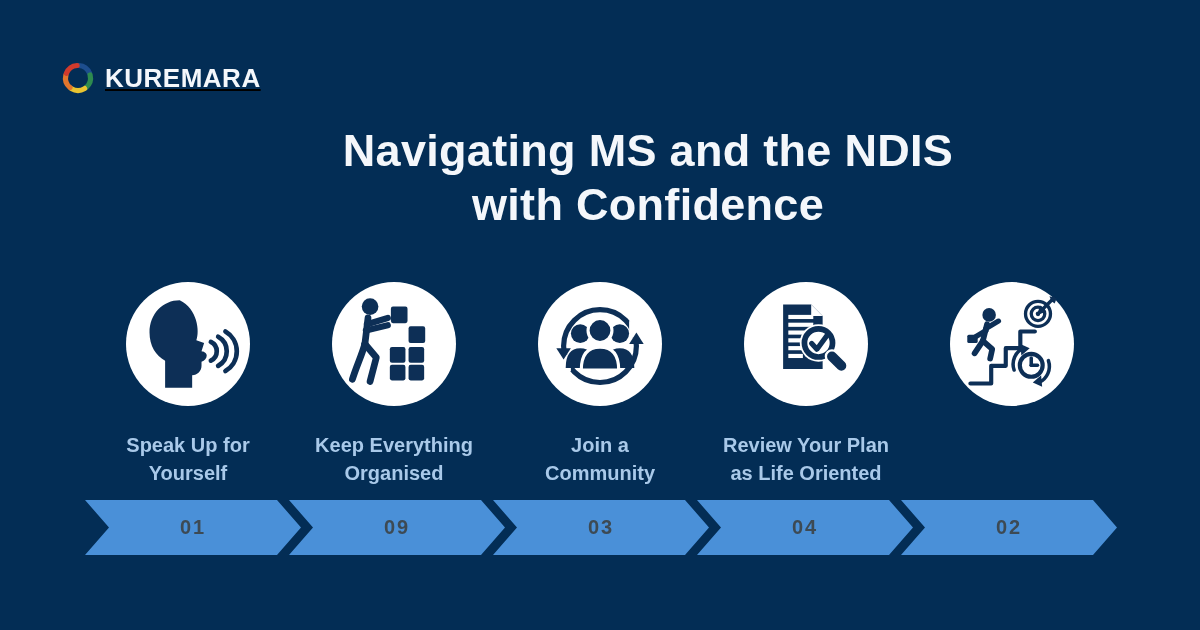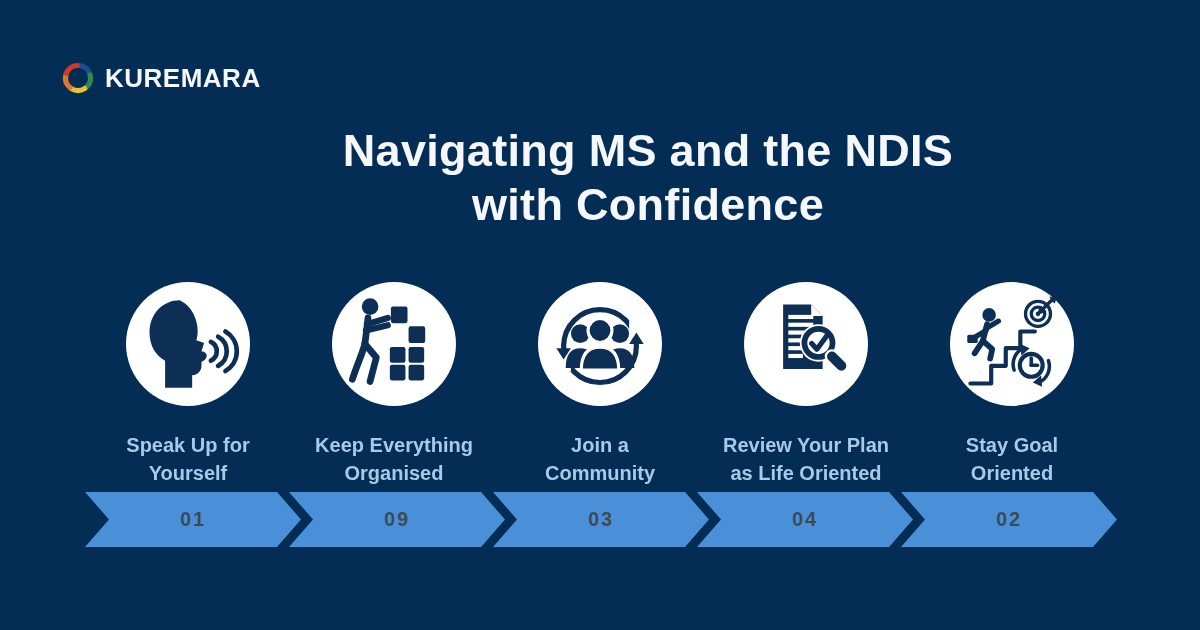--- a/index.html
+++ b/index.html
@@ -9,21 +9,21 @@
   *{margin:0;padding:0;box-sizing:border-box;}
   html,body{width:1200px;height:630px;overflow:hidden;}
   body{
     background:var(--bg);
     font-family:"Liberation Sans","DejaVu Sans",sans-serif;
     position:relative;
   }
   
   .logo{
     position:absolute;left:58px;top:58px;
-    display:flex;align-items:center;gap:7px;
+    display:flex;align-items:center;gap:7px;text-decoration:underline;
   }
   .logo svg{display:block;}
   .logo-text{
     color:var(--title);font-size:26px;font-weight:700;letter-spacing:.5px;
   }
   
   .title{
     position:absolute;left:0;top:124px;width:1200px;
     text-align:center;color:var(--title);
     font-size:45px;font-weight:700;line-height:1.2;
@@ -49,21 +49,21 @@
   }
   
   .chevron-band{
     position:absolute;left:85px;top:492px;height:55px;
     display:flex;
   }
   .chevron{
     width:216px;height:55px;margin-right:-12px;
     background:var(--chevron);
     clip-path:polygon(0 0, calc(100% - 24px) 0, 100% 50%, calc(100% - 24px) 100%, 0 100%, 24px 50%);
-    display:flex;align-items:center;justify-content:center;
+    display:flex;align-items:center;justify-content:center;margin-top:8px;
   }
   .chevron-number{
     color:var(--number);font-size:20px;font-weight:700;letter-spacing:2px;
   }
   
   .i-stroke{fill:none;stroke:var(--icon-navy);stroke-linecap:round;stroke-linejoin:round;}
   .i-fill{fill:var(--icon-navy);}
   .i-white{fill:var(--white);}
 </style>
 </head>
@@ -183,22 +183,20 @@
         <path class="i-stroke" stroke-width="3.4" d="M52,75 A17,17 0 0 1 61,54"></path>
         <polygon class="i-fill" points="58,50 67,54 59,61"></polygon>
         <path class="i-stroke" stroke-width="3.4" d="M85,66 A17,17 0 0 1 76,87"></path>
         <polygon class="i-fill" points="79,91 70,87 78,80"></polygon>
         <circle class="i-white" cx="68.5" cy="70.5" r="13"></circle>
         <circle class="i-stroke" stroke-width="4" cx="68.5" cy="70.5" r="11"></circle>
         <path class="i-stroke" stroke-width="3.4" d="M68.5,70.5 L68.5,63.5"></path>
         <path class="i-stroke" stroke-width="3.4" d="M68.5,70.5 L74.5,70.5"></path>
       </svg>
     </div>
-    <div class="step-label">Stay Goal
-Oriented</div>
   </div>
 
 </div>
 
 <div class="chevron-band">
   <div class="chevron">
     <span class="chevron-number">01</span>
   </div>
   <div class="chevron">
     <span class="chevron-number">09</span>

